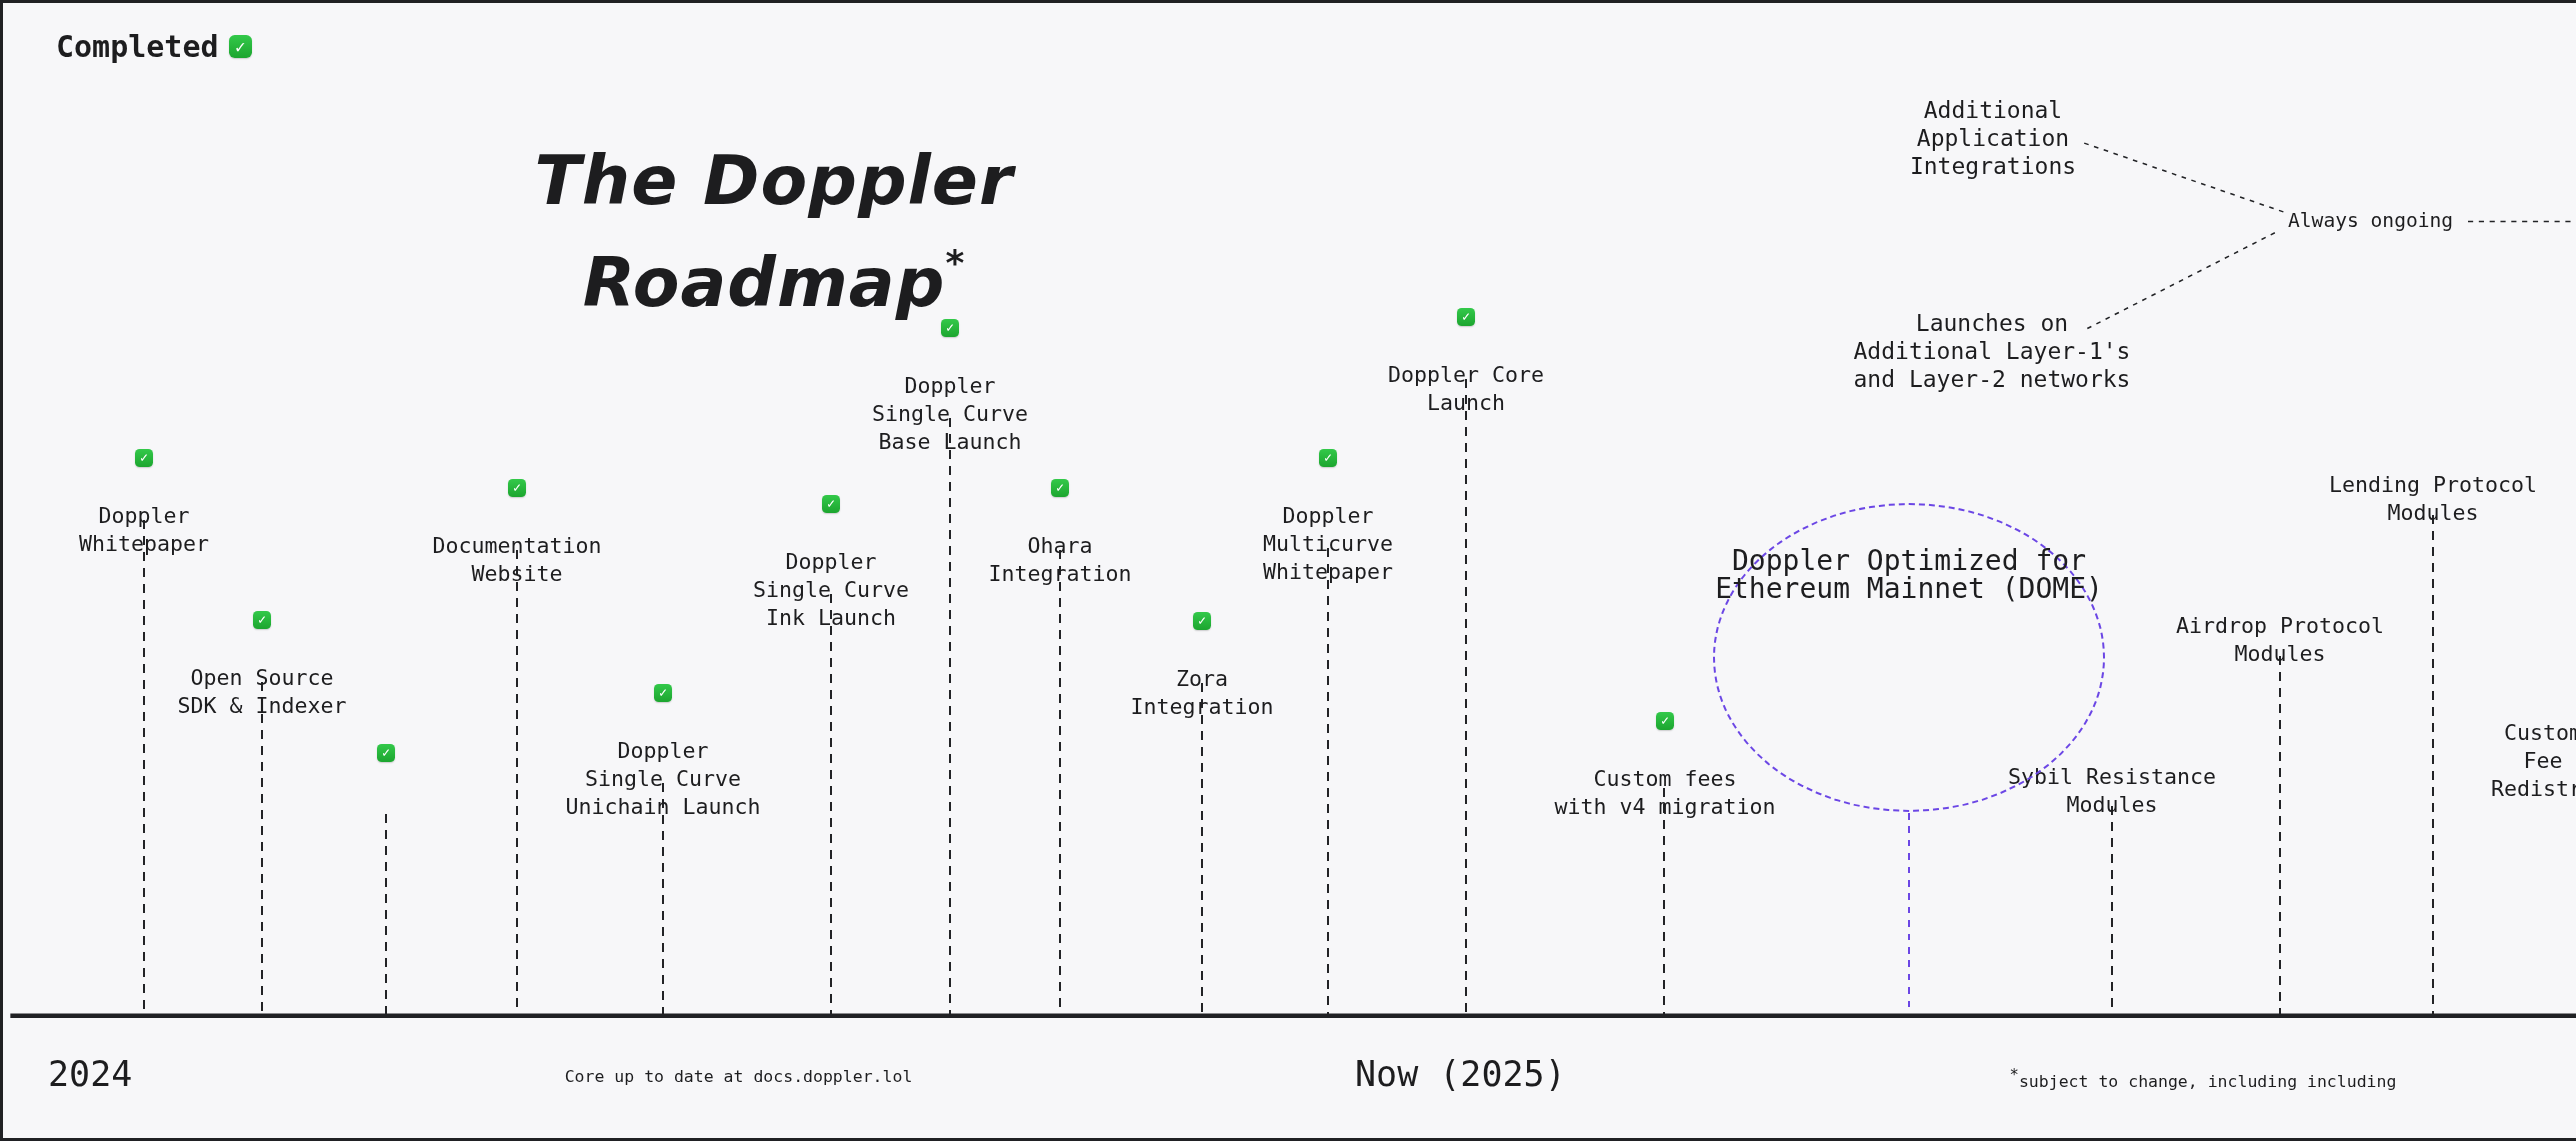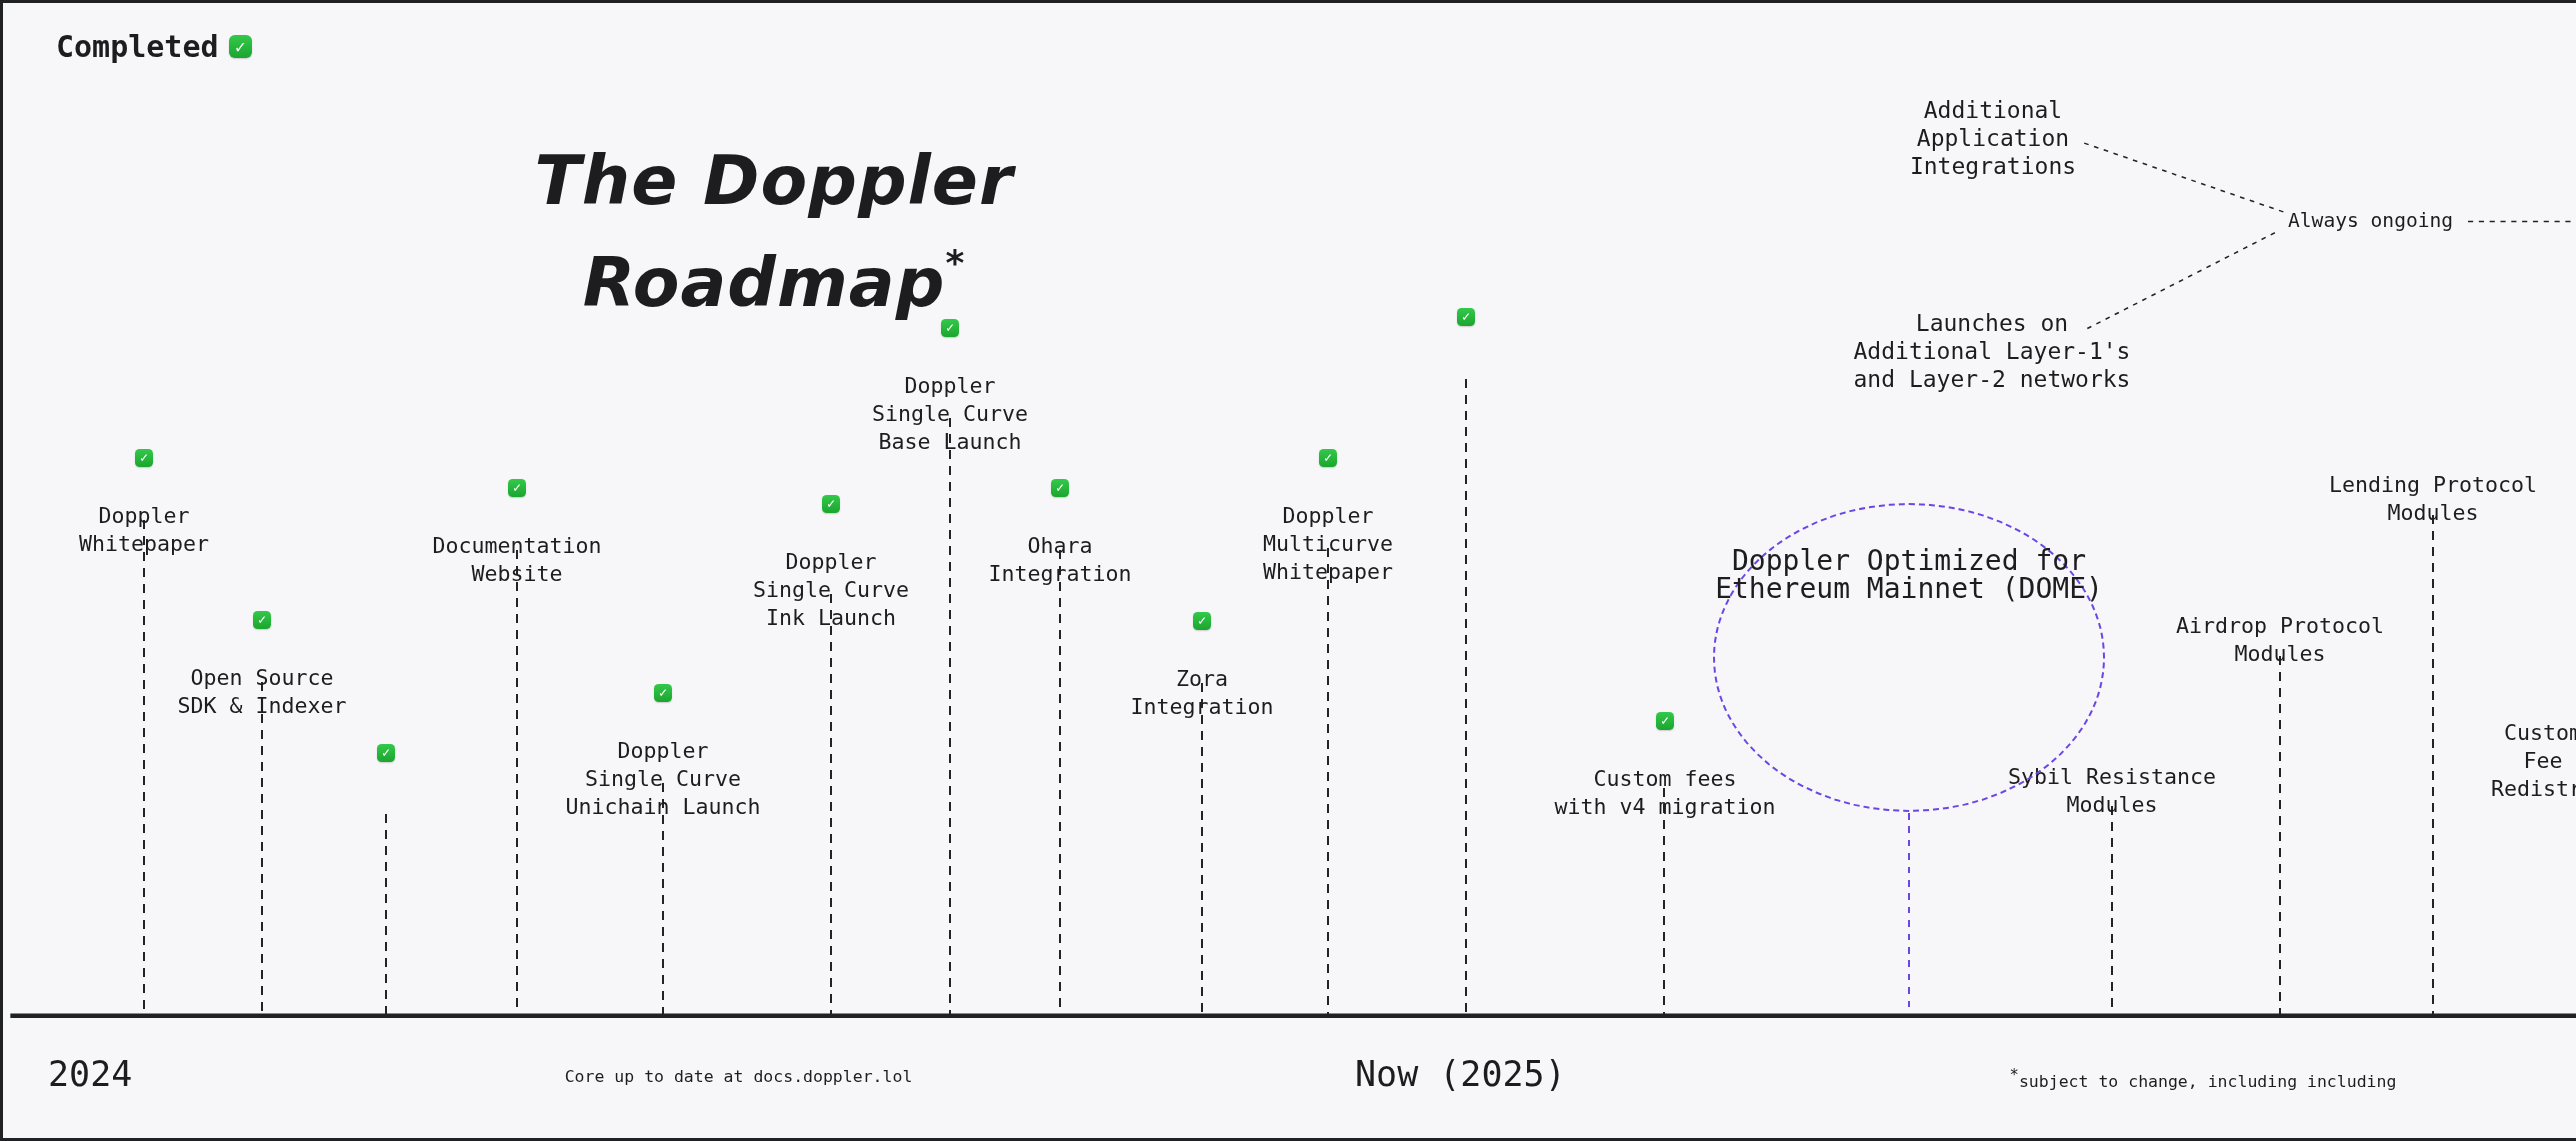--- a/index.html
+++ b/index.html
@@ -111,20 +111,22 @@
 Integration</div>
   </div>
   <div class="ms" style="left:1160px;top:418px">
     <div class="check"></div>
     <div>Doppler
 Multicurve
 Whitepaper</div>
   </div>
   <div class="ms" style="left:1298px;top:277px">
     <div class="check"></div>
+    <div>Doppler Core
+Launch</div>
   </div>
   <div class="ms" style="left:1497px;top:681px">
     <div class="check"></div>
     <div>Custom fees
 with v4 migration</div>
   </div>
 
   <div class="ms" style="left:1944px;top:732px">
     <div>Sybil Resistance
 Modules</div>

